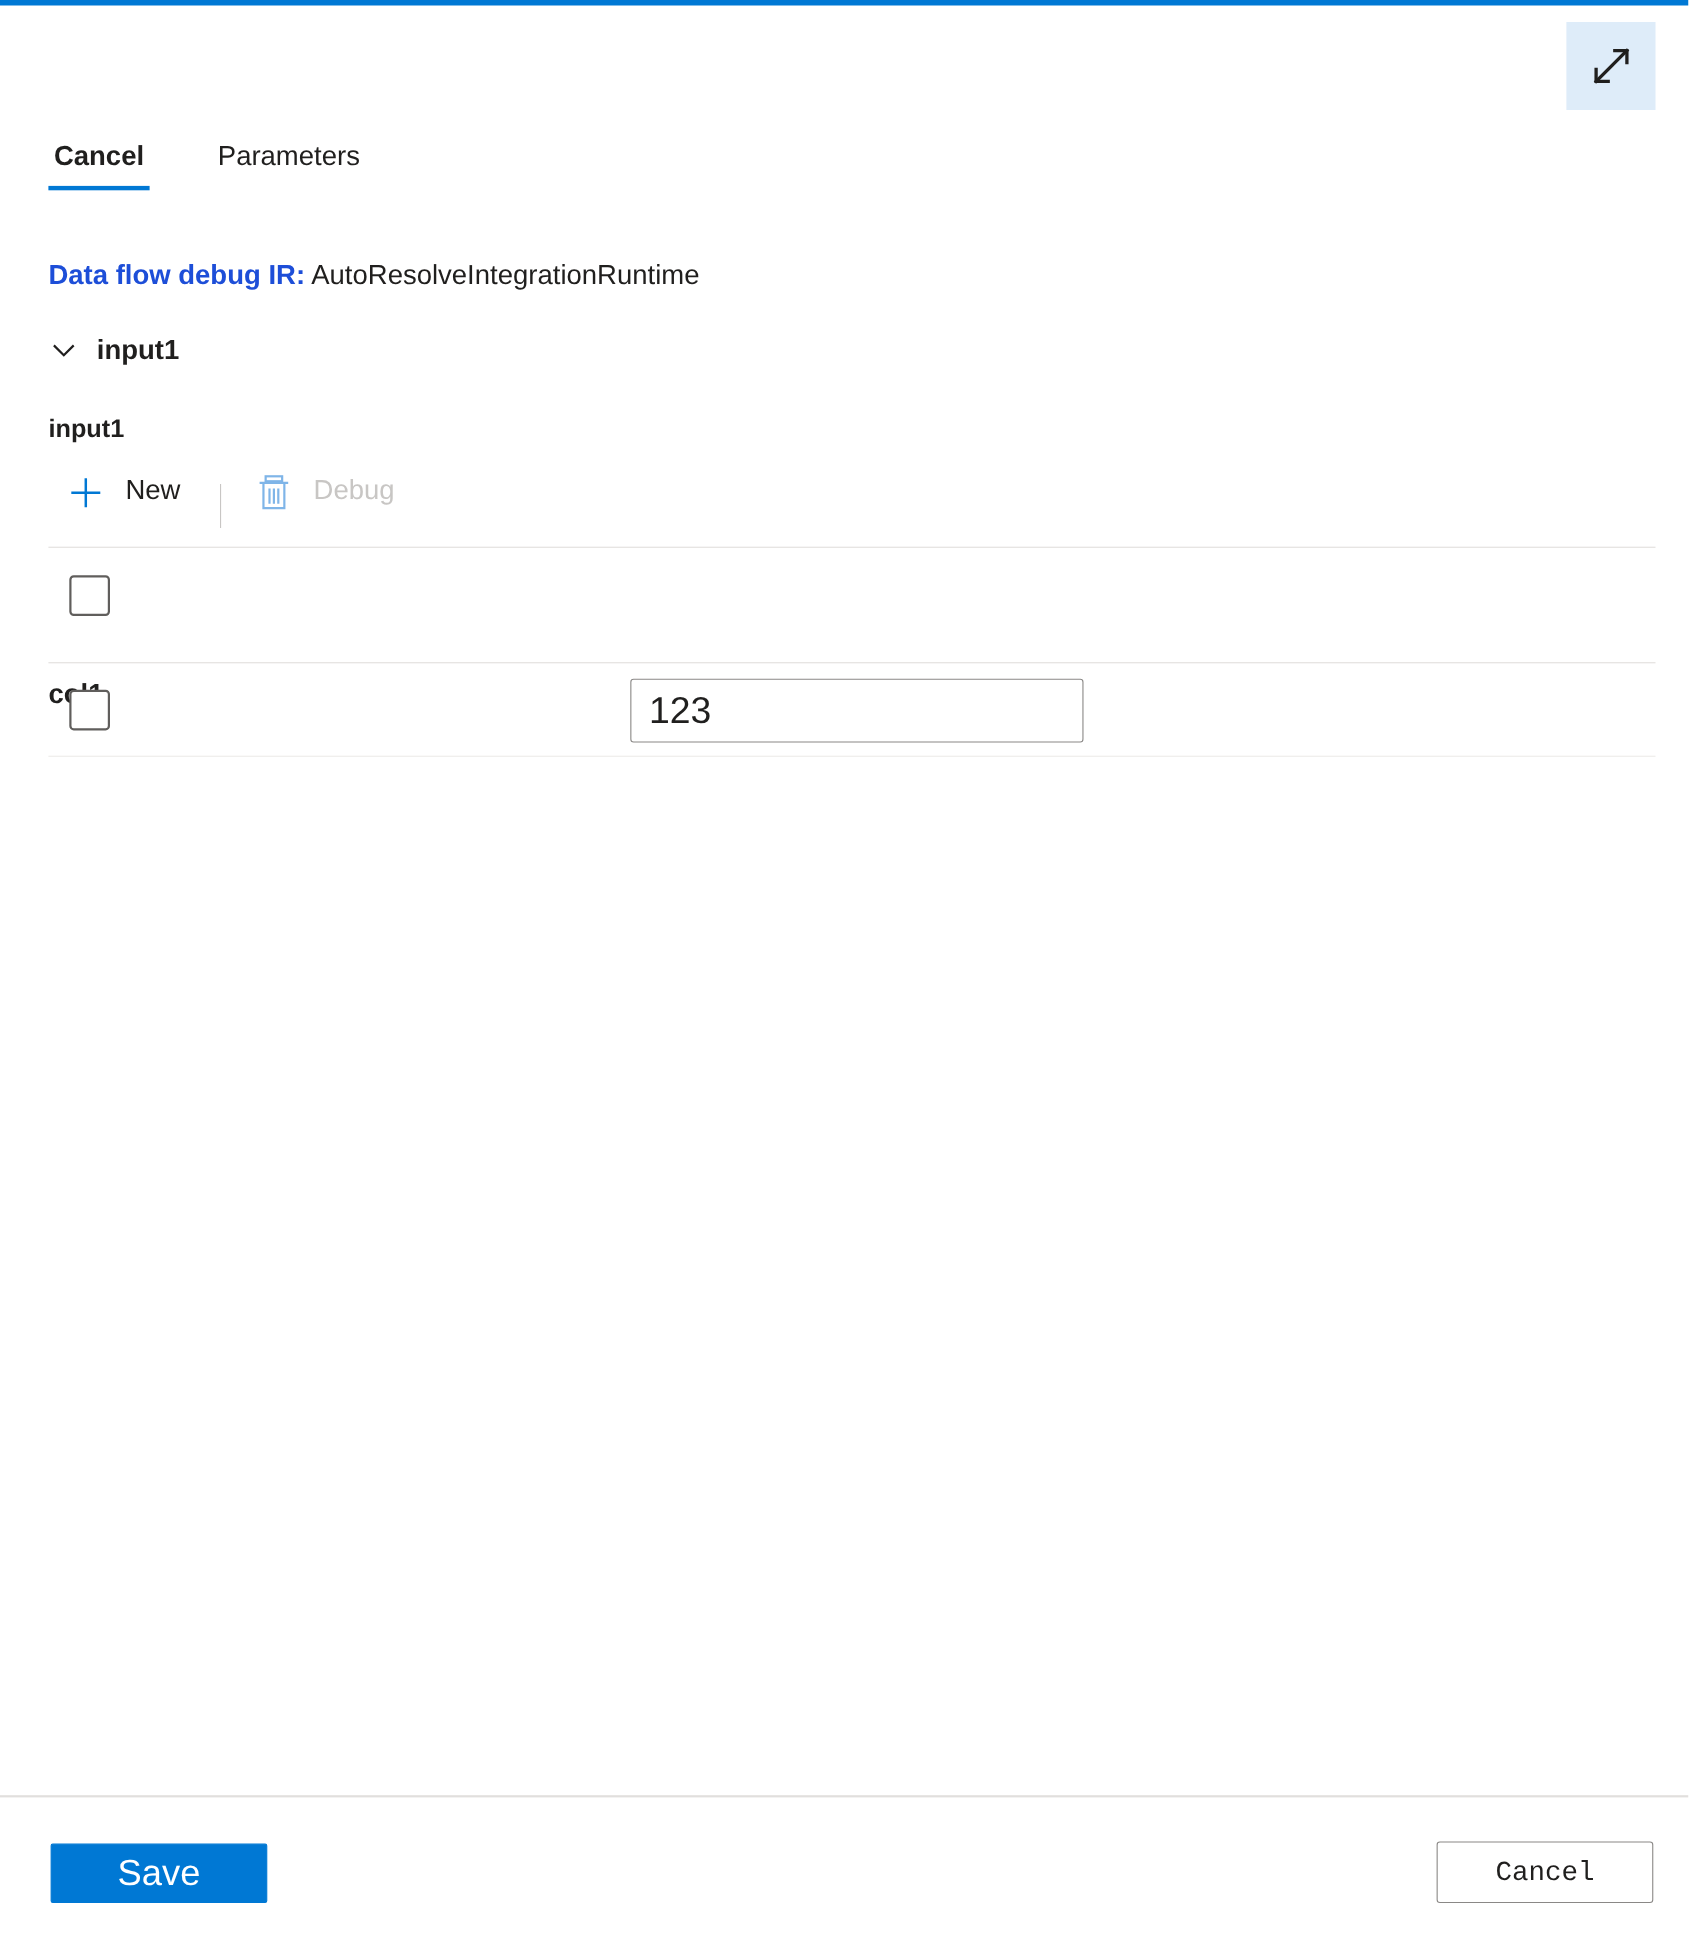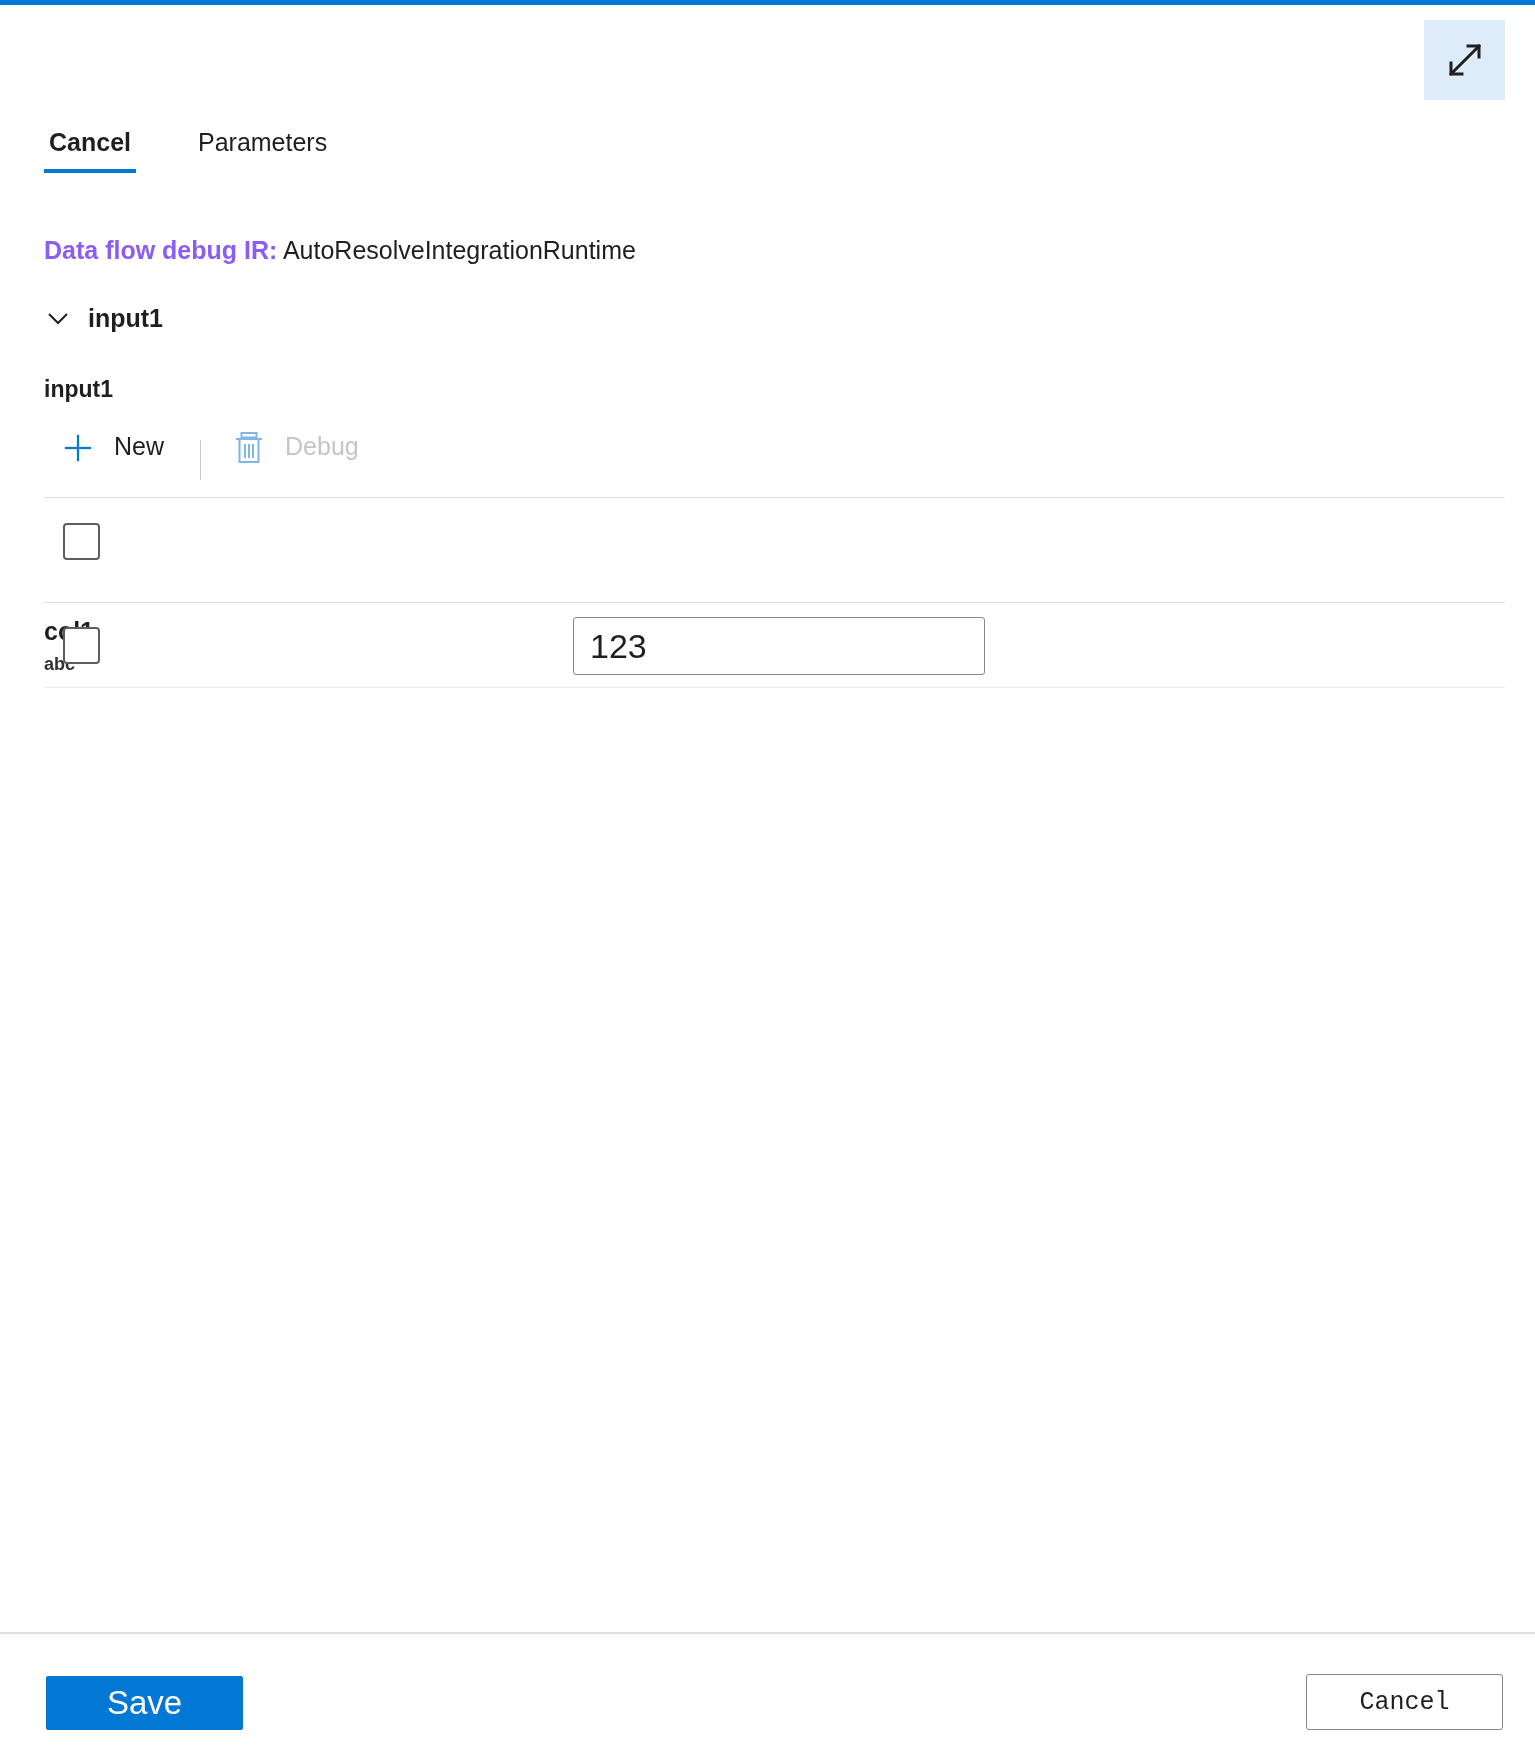--- a/index.html
+++ b/index.html
@@ -105,21 +105,21 @@
     width: 1535px;
   }
   .ir-line {
     position: absolute;
     left: 44px;
     top: 228px;
     font-size: 25px;
     line-height: 34px;
     white-space: nowrap;
   }
-  .ir-label { font-weight: bold; color: #8b5cf6; }
+  .ir-label { font-weight: bold; color: #1d4ed8; }
   .ir-value { font-weight: normal; color: #201f1e; }
 
   .stream-toggle {
     position: absolute;
     left: 44px;
     top: 293px;
     display: flex;
     align-items: center;
     height: 40px;
     cursor: pointer;
@@ -381,21 +381,20 @@
     </div>
 
     <div class="grid">
 
       <div class="grid-row header-row">
         <div class="cell-check">
           <span class="chk"></span>
         </div>
         <div class="cell-col">
           <span class="col-name">col1</span>
-          <span class="col-type">abc</span>
         </div>
       </div>
 
       <div class="grid-row data-row">
         <div class="cell-check">
           <span class="chk"></span>
         </div>
         <div class="cell-value">
           <input class="value-input" type="text" value="123" style="">
         </div>

